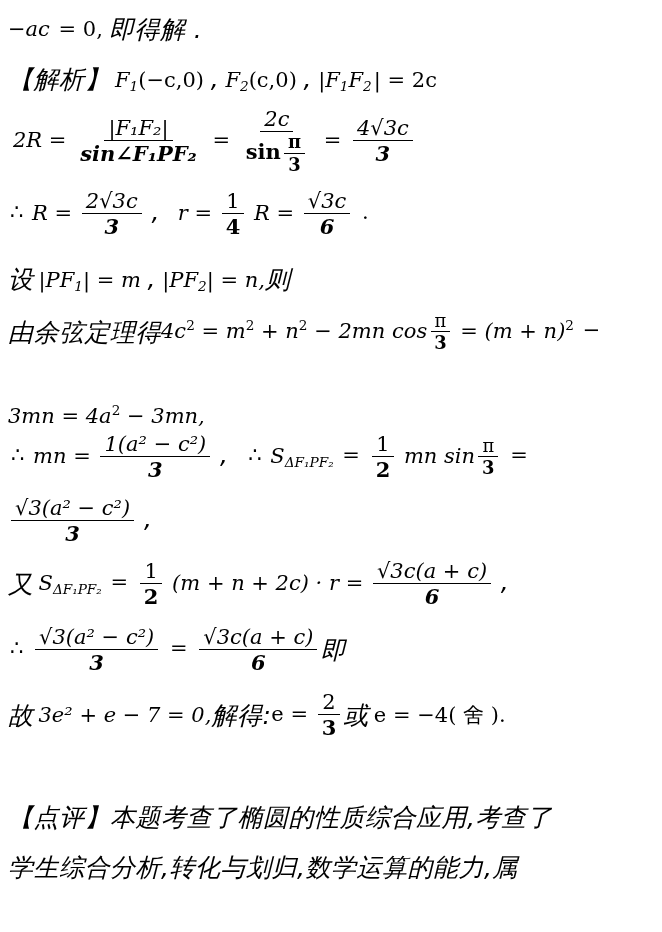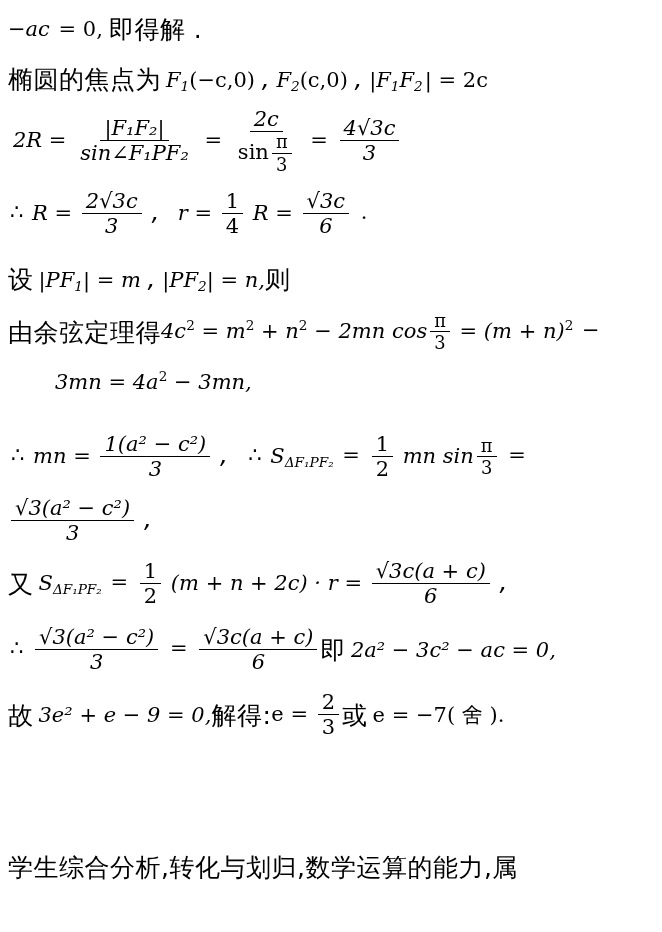--- a/index.html
+++ b/index.html
@@ -26,20 +26,21 @@
     align-items: center;
     flex-wrap: nowrap;
     white-space: nowrap;
     padding: 0 8px;
     box-sizing: border-box;
   }
   .cn {
     font-family: "DejaVu Sans", sans-serif;
     font-size: 25px;
     letter-spacing: 0.5px;
+    font-style: italic;
   }
   .math {
     font-family: "DejaVu Serif", serif;
     font-style: italic;
     font-size: 21px;
   }
   .math-up {
     font-style: normal;
   }
   .sub {
@@ -64,20 +65,21 @@
   .frac .num {
     display: block;
     padding: 0 4px;
     line-height: 1.15;
     border-bottom: 1.3px solid #000;
   }
   .frac .den {
     display: block;
     padding: 0 4px;
     line-height: 1.2;
+    font-weight: bold;
   }
   .frac.small {
     font-size: 0.85em;
   }
   .op {
     font-style: normal;
     padding: 0 2px;
   }
   .gap-s { display: inline-block; width: 5px; }
   .comma-cn {
@@ -98,21 +100,21 @@
 
   <div class="row line" style="top:8px; height:42px;">
     <span class="math">
       <span>−ac</span>
       <span class="op">= 0,</span>
     </span>
     <span class="cn" style="margin-left:4px;">即得解 .</span>
   </div>
 
   <div class="row line" style="top:58px; height:42px;">
-    <span class="cn">椭圆的焦点为</span>
+    <span class="cn">【解析】</span>
     <span class="gap-s"></span>
     <span class="math">
       <span>F</span><span class="sub">1</span><span class="math-up">(−c,0)</span>
       <span class="comma-cn">,</span>
       <span>F</span><span class="sub">2</span><span class="math-up">(c,0)</span>
       <span class="comma-cn">,</span>
       <span>|F</span><span class="sub">1</span><span>F</span><span class="sub">2</span><span class="op">| = 2c</span>
     </span>
   </div>
 
@@ -187,21 +189,21 @@
       <span>+ n</span><span class="sup">2</span>
       <span>− 2mn cos</span><span class="frac small" style="font-style:normal;">
           <span class="num">π</span>
           <span class="den">3</span>
         </span>
       <span>= (m + n)</span><span class="sup">2</span>
       <span class="op">−</span>
     </span>
   </div>
 
-  <div class="row line" style="top:360px; height:42px;margin-left:47px;">
+  <div class="row line" style="top:394px; height:42px;">
     <span class="math">
       <span>3mn = 4a</span><span class="sup">2</span>
       <span>− 3mn,</span>
     </span>
   </div>
 
   <div class="row line" style="top:426px; height:62px;padding-left:9px;">
     <span class="math">
       <span class="op">∴</span>
       <span>mn =</span>
@@ -263,39 +265,42 @@
         <span class="den">3</span>
       </span>
       <span class="op">=</span>
       <span class="frac">
         <span class="num">√3c(a + c)</span>
         <span class="den">6</span>
       </span>
     </span>
     <span class="cn">即</span>
     <span class="gap-s"></span>
-    <span class="math">2a² − 3c² − ac = 0,</span>
   </div>
 
   <div class="row line" style="top:688px; height:54px;">
     <span class="cn">故</span>
     <span class="gap-s"></span>
-    <span class="math">3e² + e − 9 = 0,</span>
+    <span class="math">3e² + e − 7 = 0,</span>
     <span class="cn">解得:</span>
     <span class="math">
       <span class="math-up">e =</span>
       <span class="frac">
         <span class="num" style="font-style:normal;">2</span>
         <span class="den" style="font-style:normal;">3</span>
       </span>
     </span>
     <span class="cn">或</span>
     <span class="gap-s"></span>
-    <span class="math math-up">e = −7( 舍 ).</span>
-  </div>
-
-
+    <span class="math math-up">e = −4( 舍 ).</span>
+  </div>
+
+
+  <div class="row line" style="top:796px; height:42px;">
+    <span class="cn">【点评】</span>
+    <span class="cn">本题考查了椭圆的性质综合应用,考查了</span>
+  </div>
 
   <div class="row line" style="top:846px; height:42px;">
     <span class="cn">学生综合分析,转化与划归,数学运算的能力,属</span>
   </div>
 
 </div>
 
 </body></html>

